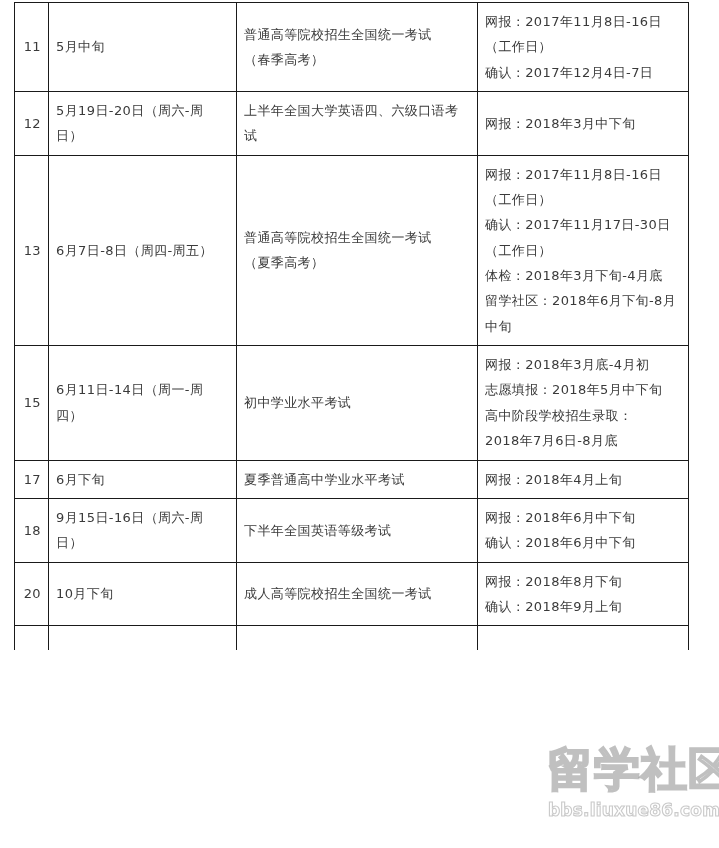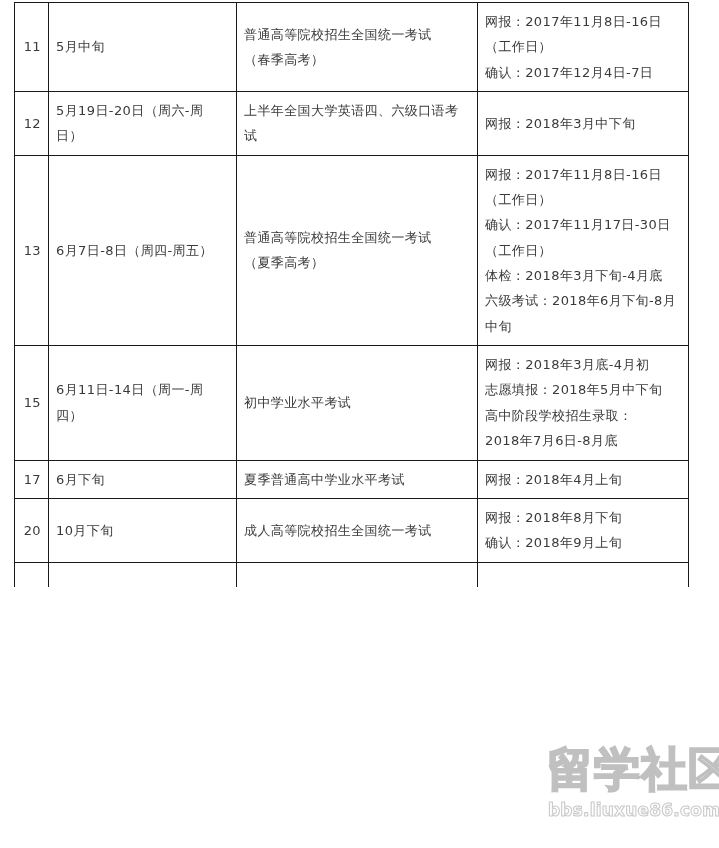--- a/index.html
+++ b/index.html
@@ -173,21 +173,21 @@
         <td class="cell-exam">
           <span class="line">普通高等院校招生全国统一考试</span>
           <span class="line">（夏季高考）</span>
         </td>
         <td class="cell-reg">
           <span class="line">网报：2017年11月8日-16日</span>
           <span class="line">（工作日）</span>
           <span class="line">确认：2017年11月17日-30日</span>
           <span class="line">（工作日）</span>
           <span class="line">体检：2018年3月下旬-4月底</span>
-          <span class="line">六级考试：2018年6月下旬-8月中旬</span>
+          <span class="line">留学社区：2018年6月下旬-8月中旬</span>
         </td>
       </tr>
 
 
       <tr>
         <td class="cell-no">15</td>
         <td class="cell-date">
           <span class="line">6月11日-14日（周一-周四）</span>
         </td>
         <td class="cell-exam">
@@ -208,20 +208,33 @@
           <span class="line">6月下旬</span>
         </td>
         <td class="cell-exam">
           <span class="line">夏季普通高中学业水平考试</span>
         </td>
         <td class="cell-reg">
           <span class="line">网报：2018年4月上旬</span>
         </td>
       </tr>
 
+      <tr>
+        <td class="cell-no">18</td>
+        <td class="cell-date">
+          <span class="line">9月15日-16日（周六-周日）</span>
+        </td>
+        <td class="cell-exam">
+          <span class="line">下半年全国英语等级考试</span>
+        </td>
+        <td class="cell-reg">
+          <span class="line">网报：2018年6月中下旬</span>
+          <span class="line">确认：2018年6月中下旬</span>
+        </td>
+      </tr>
 
 
       <tr>
         <td class="cell-no">20</td>
         <td class="cell-date">
           <span class="line">10月下旬</span>
         </td>
         <td class="cell-exam">
           <span class="line">成人高等院校招生全国统一考试</span>
         </td>

